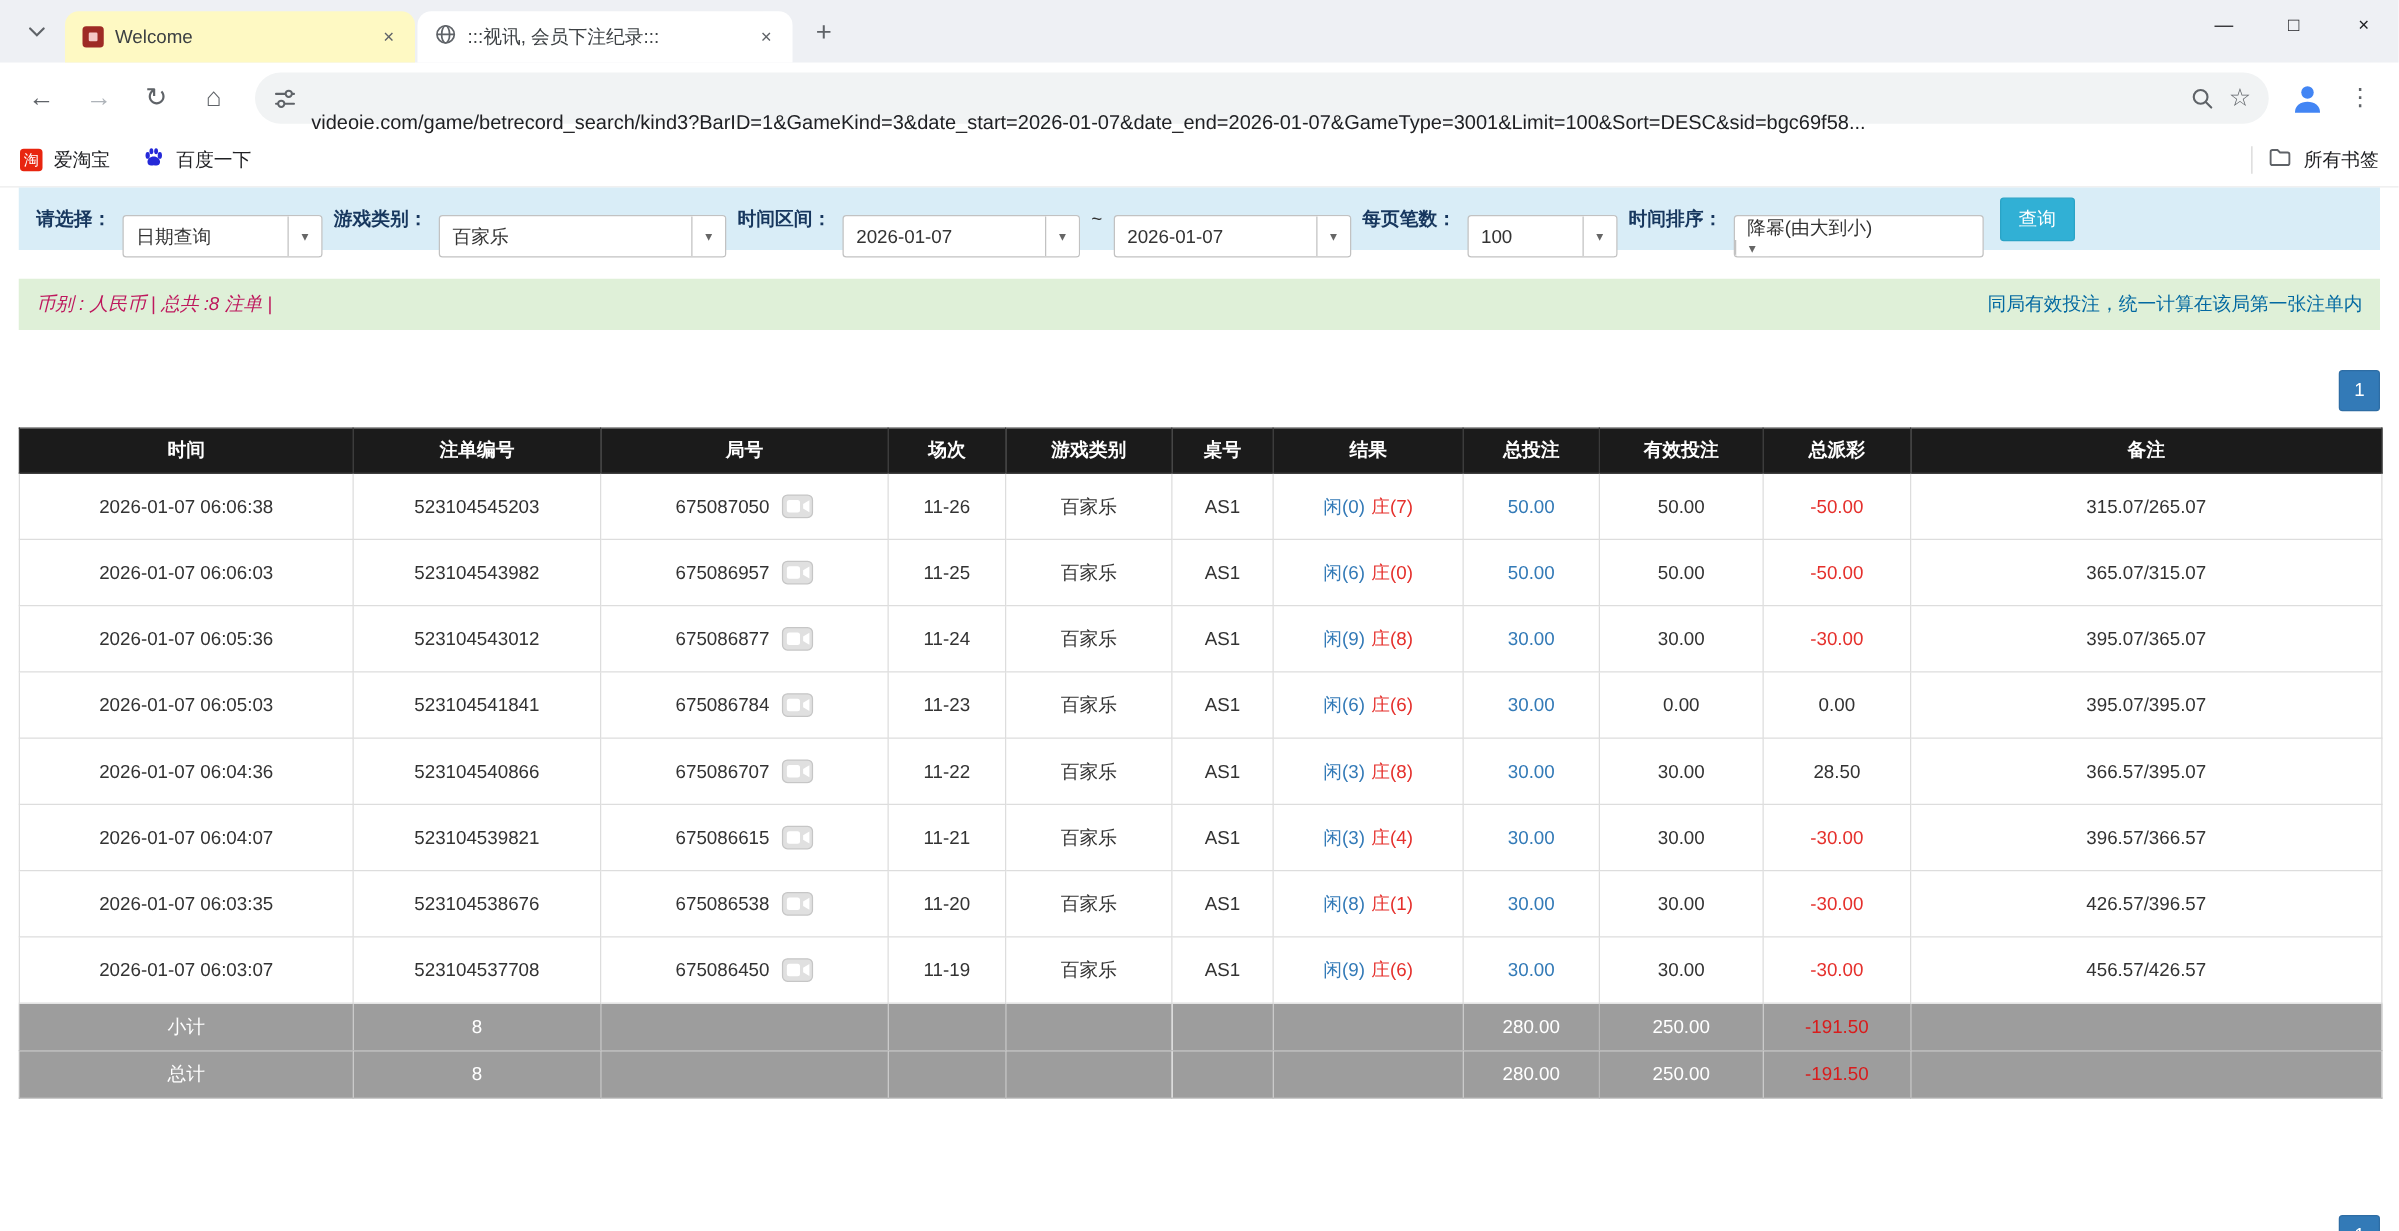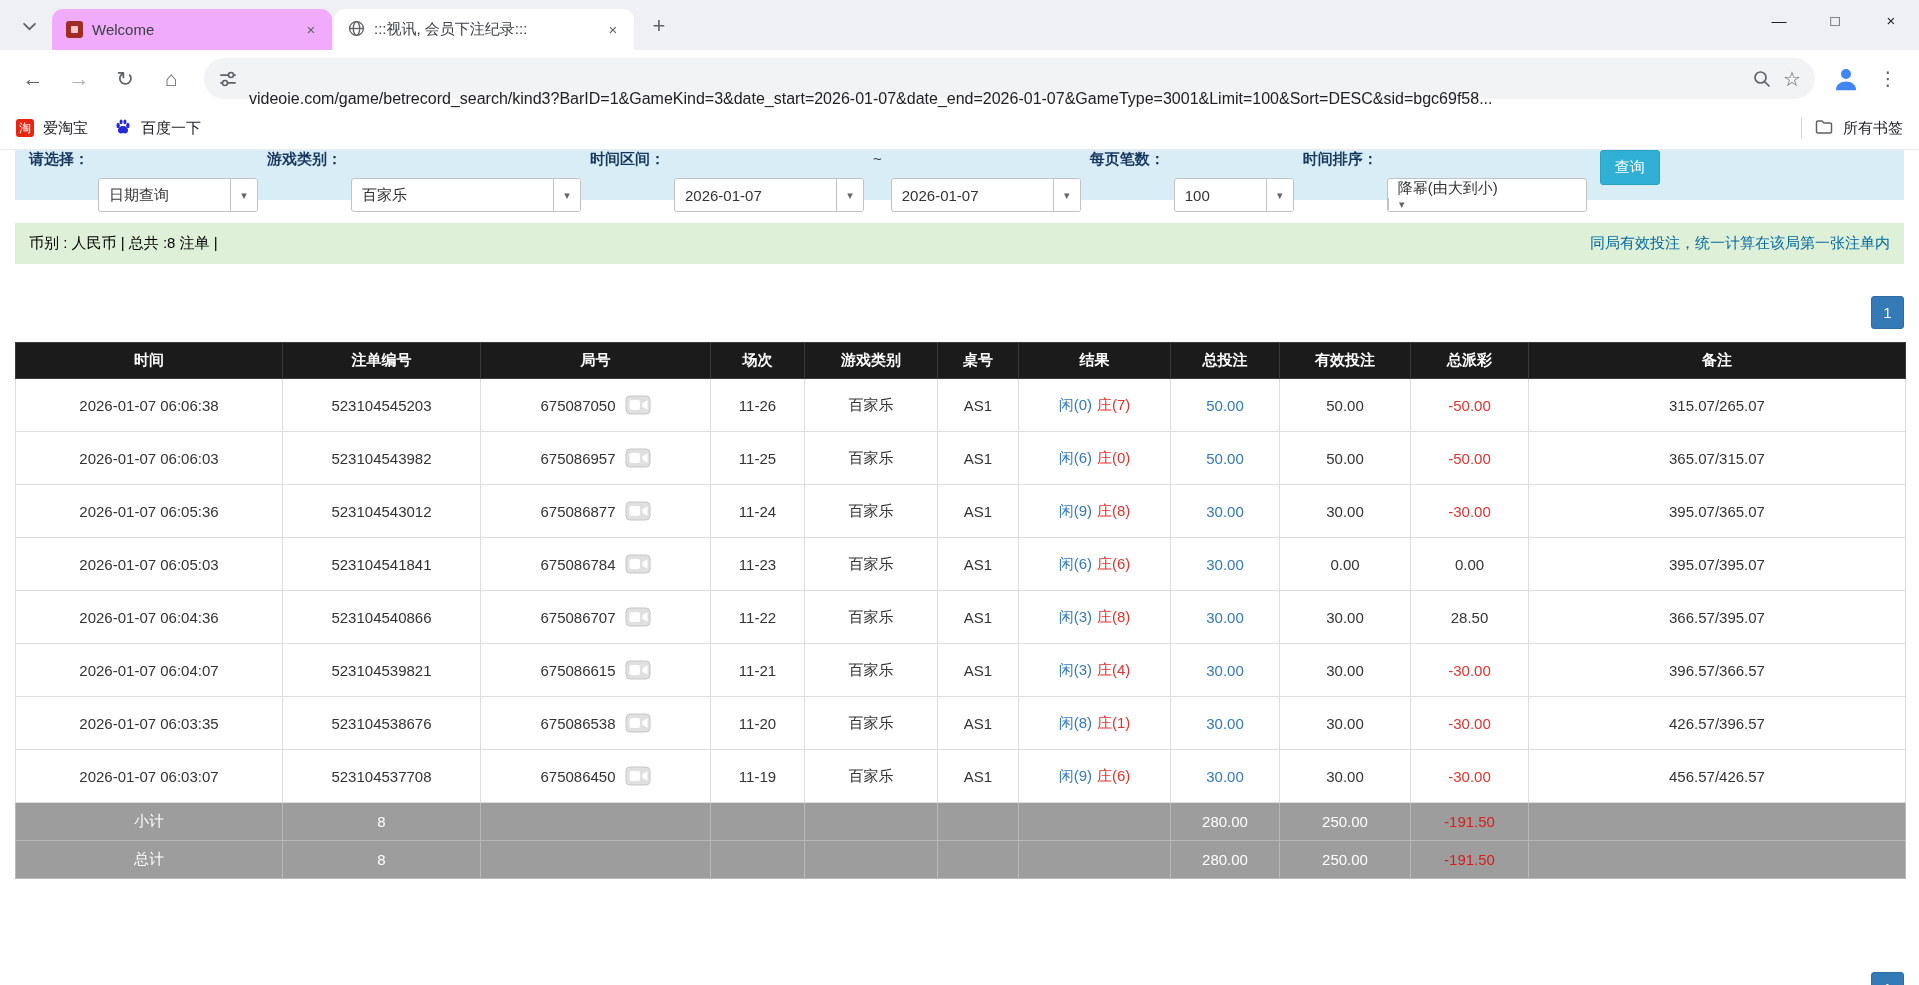--- a/index.html
+++ b/index.html
@@ -6,21 +6,21 @@
   html,body { width:1919px; height:985px; overflow:hidden; background:#fff;
               font-family:"Liberation Sans","DejaVu Sans",sans-serif; color:#333; }
   body { position:relative; }
 
   
   .tab-strip { height:50px; background:#eef0f4; display:flex; align-items:flex-end; position:relative; }
   .tab-search-btn { width:34px; height:34px; margin:0 6px 7px 12px; border-radius:50%;
                     display:flex; align-items:center; justify-content:center; }
   .tab { height:41px; display:flex; align-items:center; gap:9px; padding:0 10px 0 14px;
          border-radius:11px 11px 0 0; font-size:15px; color:#3c4043; position:relative; }
-  .tab.inactive { width:280px; background:#f0abfc; margin-right:2px;justify-content:space-between; }
+  .tab.inactive { width:280px; background:#fef9c3; margin-right:2px;justify-content:space-between; }
   .tab.active   { width:300px; background:#fff; }
   .tab-title { flex:1; white-space:nowrap; overflow:hidden; text-overflow:clip; }
   .tab-close { width:22px; height:22px; border-radius:50%; display:flex; align-items:center;
                justify-content:center; font-size:15px; color:#5f6368; }
   .fav-welcome { width:17px; height:17px; background:#9e2b25; border-radius:3px; flex:0 0 auto;
                  display:flex; align-items:center; justify-content:center; }
   .fav-welcome i { width:7px; height:7px; background:#f4c9c6; border-radius:1px; display:block; }
   .new-tab-btn { width:34px; height:34px; margin:0 0 7px 8px; border-radius:50%; font-size:22px;
                  color:#5f6368; display:flex; align-items:center; justify-content:center; }
   .win-controls { position:absolute; top:0; right:0; height:40px; display:flex; }
@@ -46,39 +46,39 @@
   .bm-item { display:flex; align-items:center; gap:9px; font-size:15px; color:#202124; }
   .bm-fav-taobao { width:18px; height:18px; background:#e8250f; border-radius:3px; color:#fff;
                    font-size:12px; display:flex; align-items:center; justify-content:center; }
   .bm-right { margin-left:auto; display:flex; align-items:center; gap:12px; }
   .bm-divider { width:1px; height:22px; background:#d5d5d5; }
 
   
   .page { padding:0 15px; }
   .page-title { font-size:23px; font-weight:500; color:#222; margin:23px 0 22px; }
 
-  .filter-bar { background:#d9edf7; height:50px; display:flex; align-items:flex-start;
+  .filter-bar { background:#d9edf7; height:50px; display:flex; align-items:center;
                 padding:0 14px; gap:9px; }
   .f-label { color:#17375e; font-weight:bold; font-size:15px; white-space:nowrap; }
   .combo { display:flex; height:34px; background:#fff; border:1px solid #c2c2c2; border-radius:3px;
            align-items:stretch; overflow:hidden;margin-top:28px; }
   .combo .val { display:flex; align-items:center; padding:0 10px; font-size:15px; color:#333; flex:1;
                 white-space:nowrap; }
   .combo .dd  { width:27px; border-left:1px solid #c2c2c2; display:flex; align-items:center;
                 justify-content:center; color:#666; font-size:11px; background:#fff; }
   .w-mode { width:160px; } .w-game { width:230px; } .w-date { width:190px; }
   .w-size { width:120px; } .w-sort { width:200px;flex-direction:column; }
   .tilde { font-size:15px; color:#333; }
   .search-btn { height:35px; padding:0 14px; background:#31b0d5; color:#fff; border:1px solid #2aa3c6;
                 border-radius:3px; font-size:15px; margin-left:4px;
                 font-family:"Liberation Sans","DejaVu Sans",sans-serif; }
 
   .summary-bar { margin-top:23px; background:#dff0d8; height:41px; display:flex; align-items:center;
                  justify-content:space-between; padding:0 14px; font-size:15px; }
-  .summary-left { color:#000000; }
+  .summary-left { color:#be185d;font-style:italic; }
   .summary-right { color:#0369a1; }
 
   .pager-top { display:flex; justify-content:flex-end; margin:32px 0 13px; }
   .page-btn { min-width:33px; height:33px; background:#337ab7; color:#fff; border:1px solid #2e6da4;
               border-radius:3px; display:flex; align-items:center; justify-content:center;
               font-size:15px; }
 
   table { width:100%; border-collapse:collapse; table-layout:fixed; }
   th { background:#1b1b1b; color:#fff; font-size:15px; font-weight:bold; height:36px;
        border:1px solid #3a3a3a; text-align:center; }

